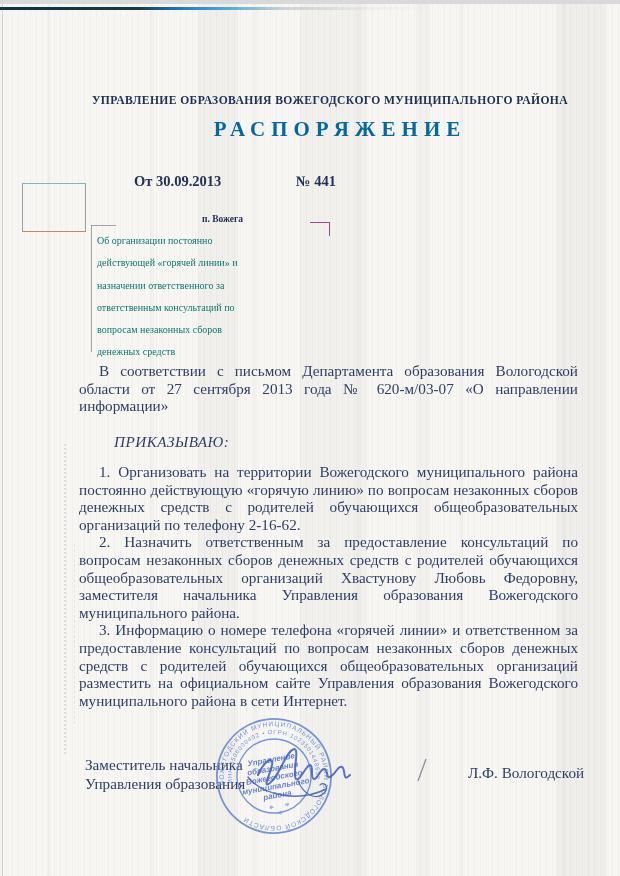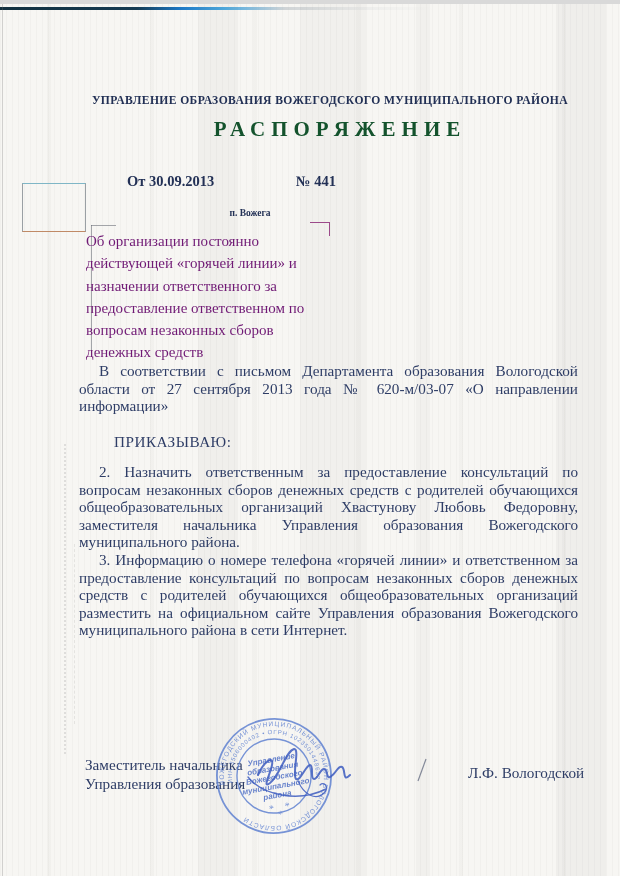--- a/index.html
+++ b/index.html
@@ -35,45 +35,45 @@
   .left-edge{position:absolute;left:2px;top:0;width:1px;height:100%;background:rgba(110,110,110,0.28);}
 
   .org-name{
     position:absolute;left:40px;top:90px;width:580px;
     text-align:center;font-weight:bold;font-size:11.6px;letter-spacing:0.4px;
     color:#223055;
   }
   .doc-type{
     position:absolute;left:70px;top:113px;width:540px;
     text-align:center;font-weight:bold;font-size:21px;letter-spacing:6px;
-    color:#14532d;
+    color:#0369a1;
   }
-  .date-label{position:absolute;left:127px;top:169px;font-weight:bold;font-size:14.5px;color:#233156;}
+  .date-label{position:absolute;left:134px;top:169px;font-weight:bold;font-size:14.5px;color:#233156;}
   .number-label{position:absolute;left:296px;top:169px;font-weight:bold;font-size:14.5px;color:#233156;}
-  .place{position:absolute;left:202px;top:204px;width:96px;text-align:center;font-weight:bold;font-size:9.5px;color:#233156;}
+  .place{position:absolute;left:202px;top:210px;width:96px;text-align:left;font-weight:bold;font-size:9.5px;color:#233156;}
 
   .stamp-box{
     position:absolute;left:22px;top:179px;width:62px;height:47px;
     border:1px solid #9aa0a4;border-top-color:#7fb6c6;border-bottom-color:#c08a66;
     background:transparent;
   }
 
   .subj-vline{position:absolute;left:91px;top:221px;width:1px;height:127px;background:rgba(95,98,108,0.55);}
   .subj-hline{position:absolute;left:91px;top:221px;width:25px;height:1px;background:rgba(95,98,108,0.55);}
   .subj-corner-h{position:absolute;left:310px;top:218px;width:20px;height:1px;background:#9c4a8a;}
   .subj-corner-v{position:absolute;left:329px;top:218px;width:1px;height:14px;background:#9c4a8a;}
   .subject{
-    position:absolute;left:86px;top:226px;width:225px;
-    font-size:15px;line-height:22.3px;color:#701a75;
+    position:absolute;left:97px;top:226px;width:225px;
+    font-size:10px;line-height:22.3px;color:#0f766e;
   }
 
   .body-text{font-size:15.2px;line-height:17.6px;text-align:justify;}
   .intro{position:absolute;left:79px;top:358px;width:499px;}
   .intro p{margin:0;text-indent:20px;}
-  .order-word{position:absolute;left:114px;top:429px;font-size:15.2px;letter-spacing:0.5px;}
+  .order-word{position:absolute;left:114px;top:429px;font-size:15.2px;letter-spacing:0.5px;font-style:italic;}
   .items{position:absolute;left:79px;top:459px;width:499px;}
   .items p{margin:0;text-indent:20px;}
 
   .sig-left{position:absolute;left:85px;top:751px;font-size:15.2px;line-height:19px;}
   .sig-name{position:absolute;left:468px;top:760px;font-size:15.2px;}
   .stamp-svg{position:absolute;left:210px;top:708px;pointer-events:none;}
   .sign-svg{position:absolute;left:240px;top:733px;pointer-events:none;}
 </style>
 </head>
 <body>
@@ -100,32 +100,33 @@
 
   <div class="subj-vline"></div>
   <div class="subj-hline"></div>
   <div class="subj-corner-h"></div>
   <div class="subj-corner-v"></div>
 
   <div class="subject">
     <div>Об организации постоянно</div>
     <div>действующей «горячей линии» и</div>
     <div>назначении ответственного за</div>
-    <div>предоставление ответственном по</div>
+    <div>ответственным консультаций по</div>
     <div>вопросам незаконных сборов</div>
     <div>денежных средств</div>
   </div>
 
   <div class="intro body-text">
     <p>В соответствии с письмом Департамента образования Вологодской области от 27 сентября 2013 года № 620-м/03-07 «О направлении информации»</p>
   </div>
 
   <div class="order-word">ПРИКАЗЫВАЮ:</div>
 
   <div class="items body-text">
+    <p>1. Организовать на территории Вожегодского муниципального района постоянно действующую «горячую линию» по вопросам незаконных сборов денежных средств с родителей обучающихся общеобразовательных организаций по телефону 2-16-62.</p>
     <p>2. Назначить ответственным за предоставление консультаций по вопросам незаконных сборов денежных средств с родителей обучающихся общеобразовательных организаций Хвастунову Любовь Федоровну, заместителя начальника Управления образования Вожегодского муниципального района.</p>
     <p>3. Информацию о номере телефона «горячей линии» и ответственном за предоставление консультаций по вопросам незаконных сборов денежных средств с родителей обучающихся общеобразовательных организаций разместить на официальном сайте Управления образования Вожегодского муниципального района в сети Интернет.</p>
   </div>
 
   <div class="sig-left">
     <div>Заместитель начальника</div>
     <div>Управления образования</div>
   </div>
   <div class="sig-name">Л.Ф. Вологодской</div>
 

